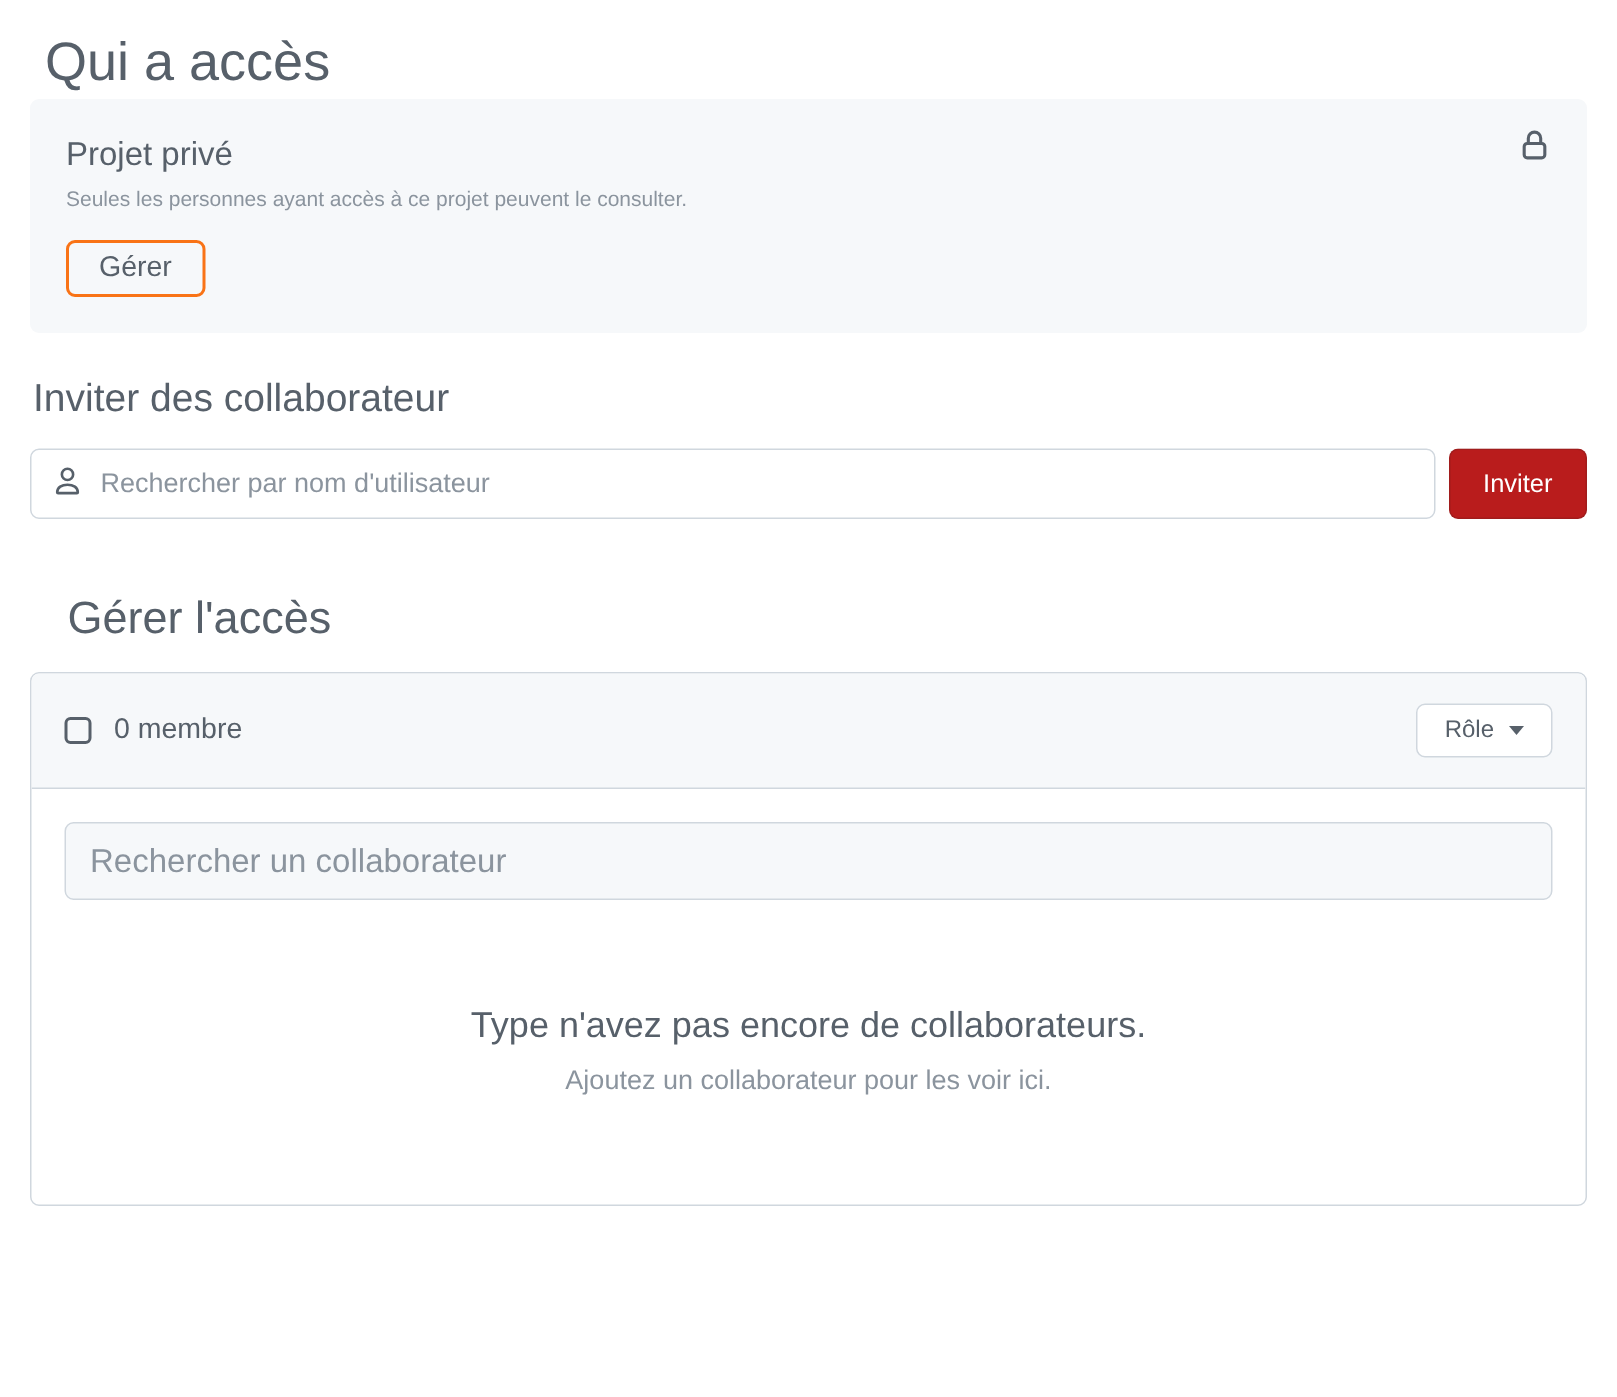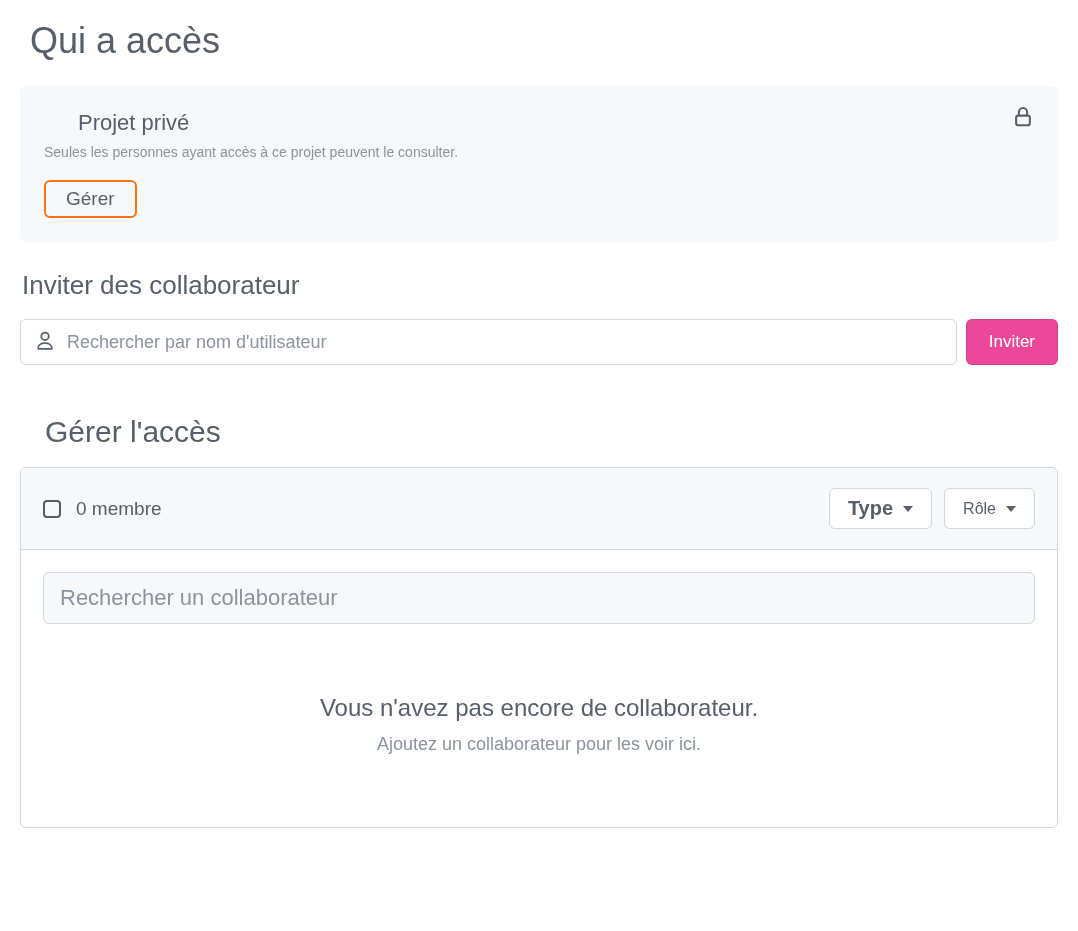--- a/index.html
+++ b/index.html
@@ -6,36 +6,35 @@
   body {
     font-family: -apple-system, BlinkMacSystemFont, "Segoe UI", Helvetica, Arial, sans-serif;
     background: #ffffff;
     color: #24292f;
     padding: 20px;
   }
   .page-title {
     font-size: 36px;
     font-weight: 400;
     color: #57606a;
-    margin-bottom: 24px;
+    margin-bottom: 4px;
     margin-left: 10px;
   }
   .card {
     background: #f6f8fa;
     border-radius: 6px;
     padding: 24px;
     position: relative;
     margin-bottom: 28px;
   }
   .card-title {
     font-size: 22px;
     font-weight: 400;
     color: #57606a;
     margin-bottom: 8px;
-    margin-left: 34px;
   }
   .card-desc {
     font-size: 14px;
     color: #8b949e;
     margin-bottom: 20px;
   }
   .lock-icon {
     position: absolute;
     top: 20px;
     right: 24px;
@@ -110,21 +109,21 @@
     border-radius: 6px;
     cursor: pointer;
     gap: 10px;
   }
   .btn-primary {
     display: inline-flex;
     align-items: center;
     padding: 10px 22px;
     font-size: 17px;
     color: #ffffff;
-    background: #ec4899;
+    background: #b91c1c;
     border: 1px solid rgba(27,31,36,0.15);
     border-radius: 6px;
     cursor: pointer;
   }
   .access-box {
     border: 1px solid #d0d7de;
     border-radius: 6px;
     overflow: hidden;
   }
   .access-header {
@@ -237,30 +236,26 @@
 
 <h2 class="section-title-lg">Gérer l'accès</h2>
 
 <div class="access-box">
   <div class="access-header">
     <div class="access-left">
       <div class="checkbox"></div>
       <div class="member-count">0 membre</div>
     </div>
     <div class="access-right">
-      <button class="filter-btn strong">
-        <span>Type</span>
-        <span class="caret"></span>
-      </button>
       <button class="filter-btn small">
         <span>Rôle</span>
         <span class="caret"></span>
       </button>
     </div>
   </div>
   <div class="access-body">
     <input class="collab-search" type="text" placeholder="Rechercher un collaborateur" style="">
     <div class="empty-state">
-      <div class="empty-title">Vous n'avez pas encore de collaborateur.</div>
+      <div class="empty-title">Type n'avez pas encore de collaborateurs.</div>
       <div class="empty-sub">Ajoutez un collaborateur pour les voir ici.</div>
     </div>
   </div>
 </div>
 
 </body></html>

